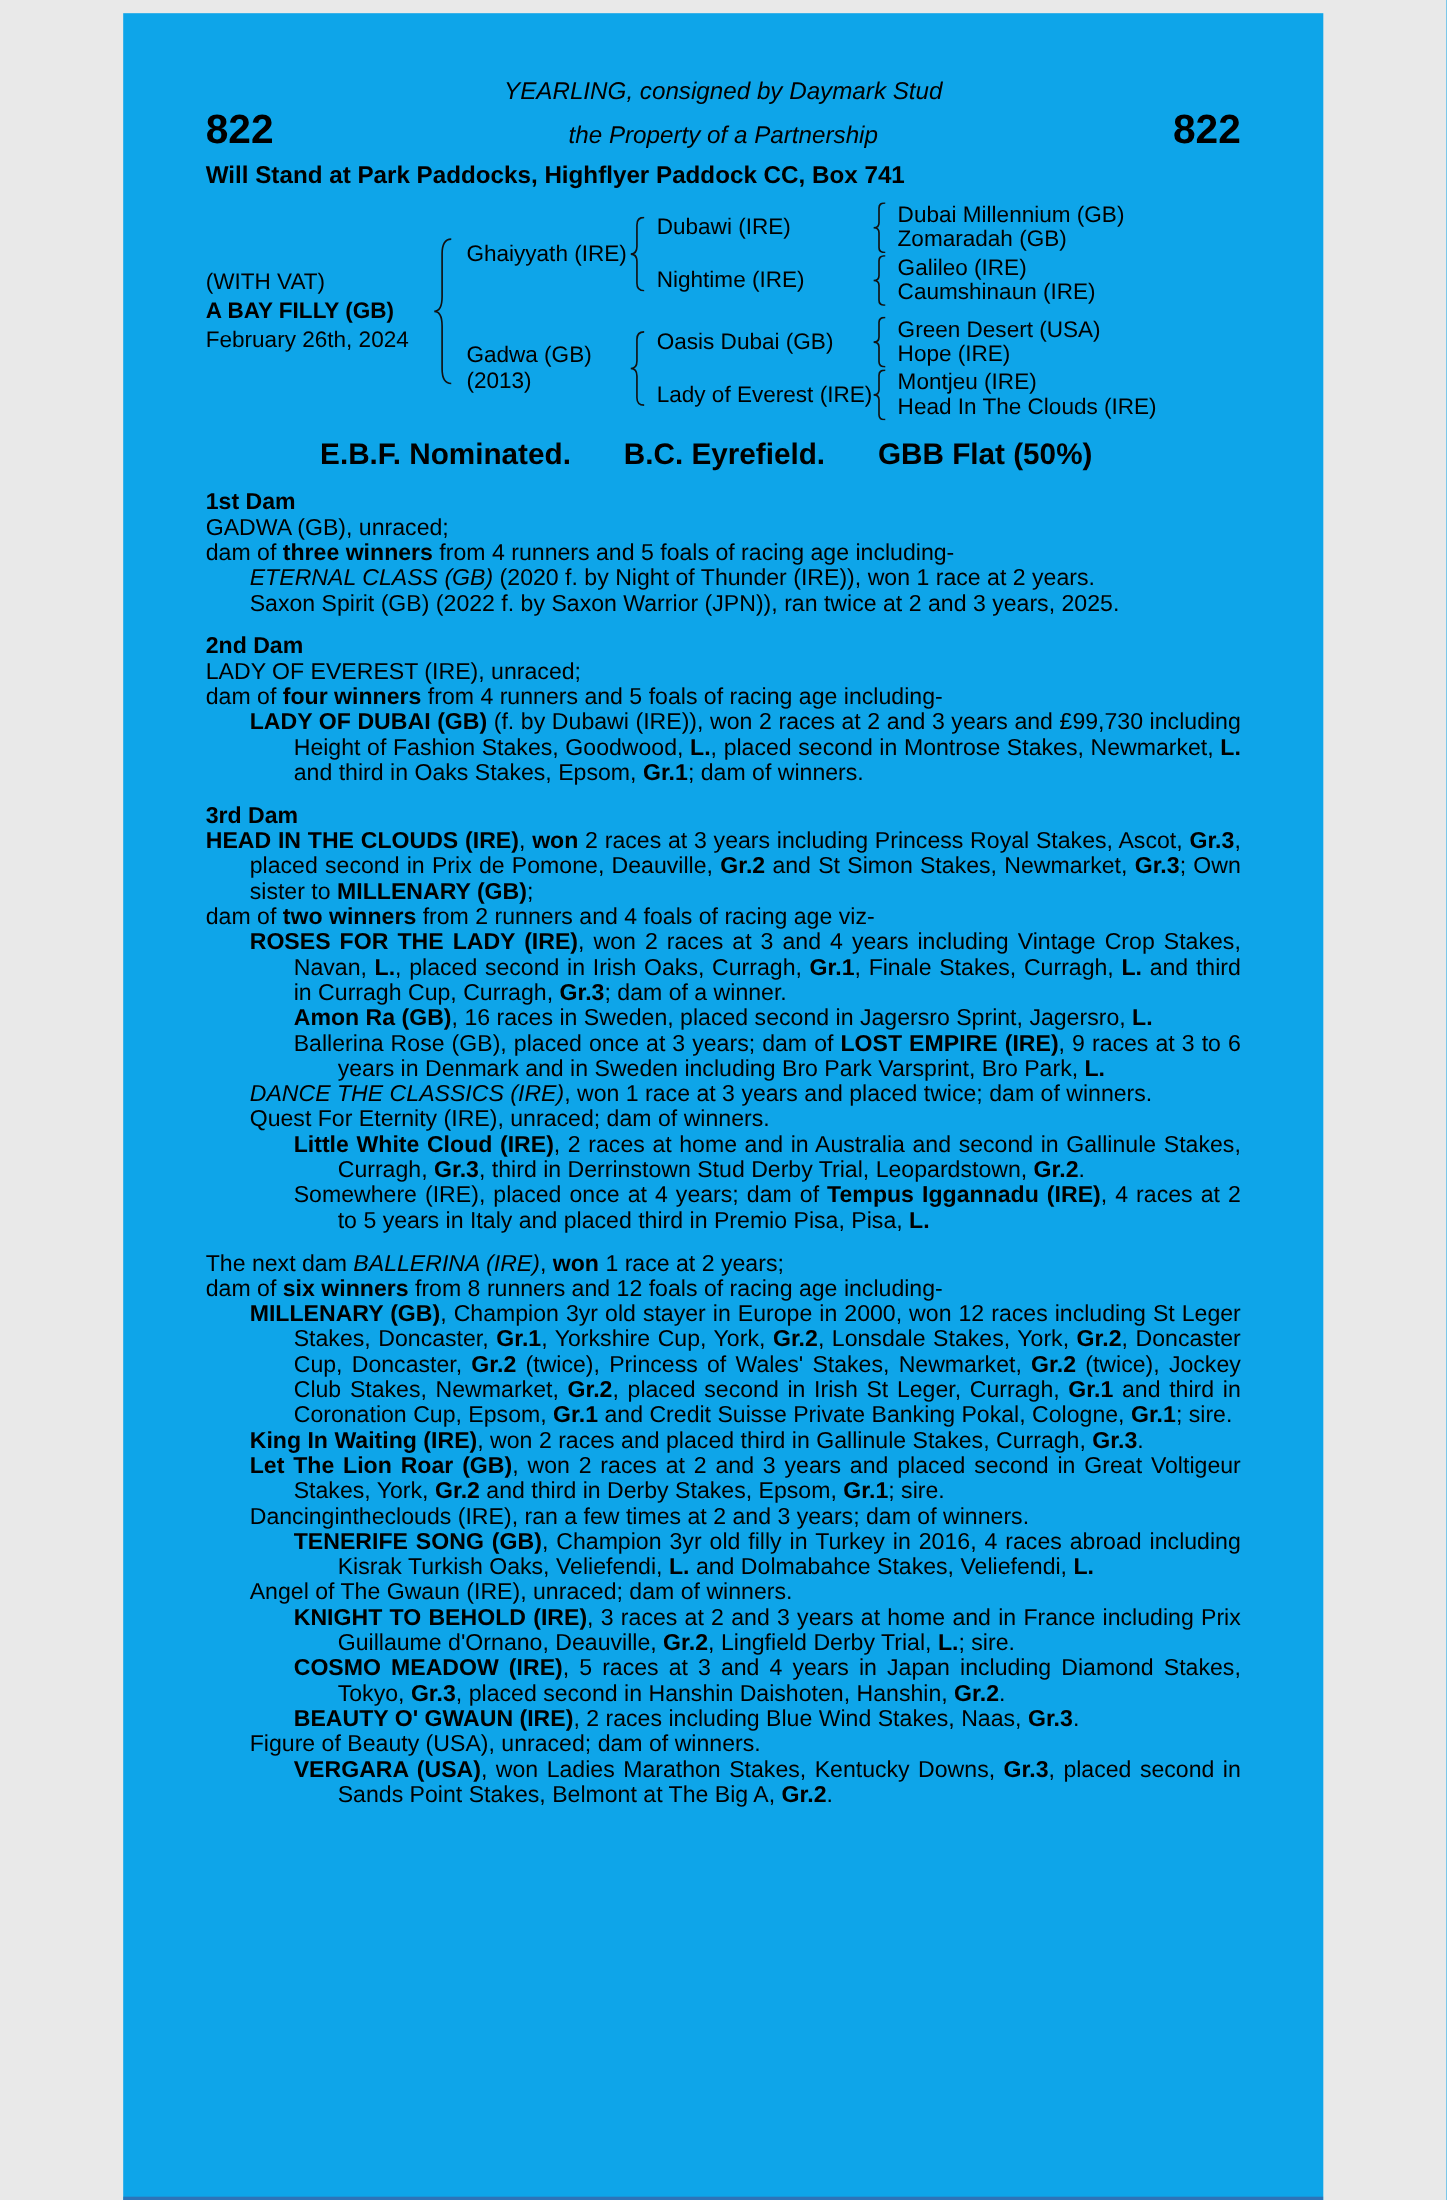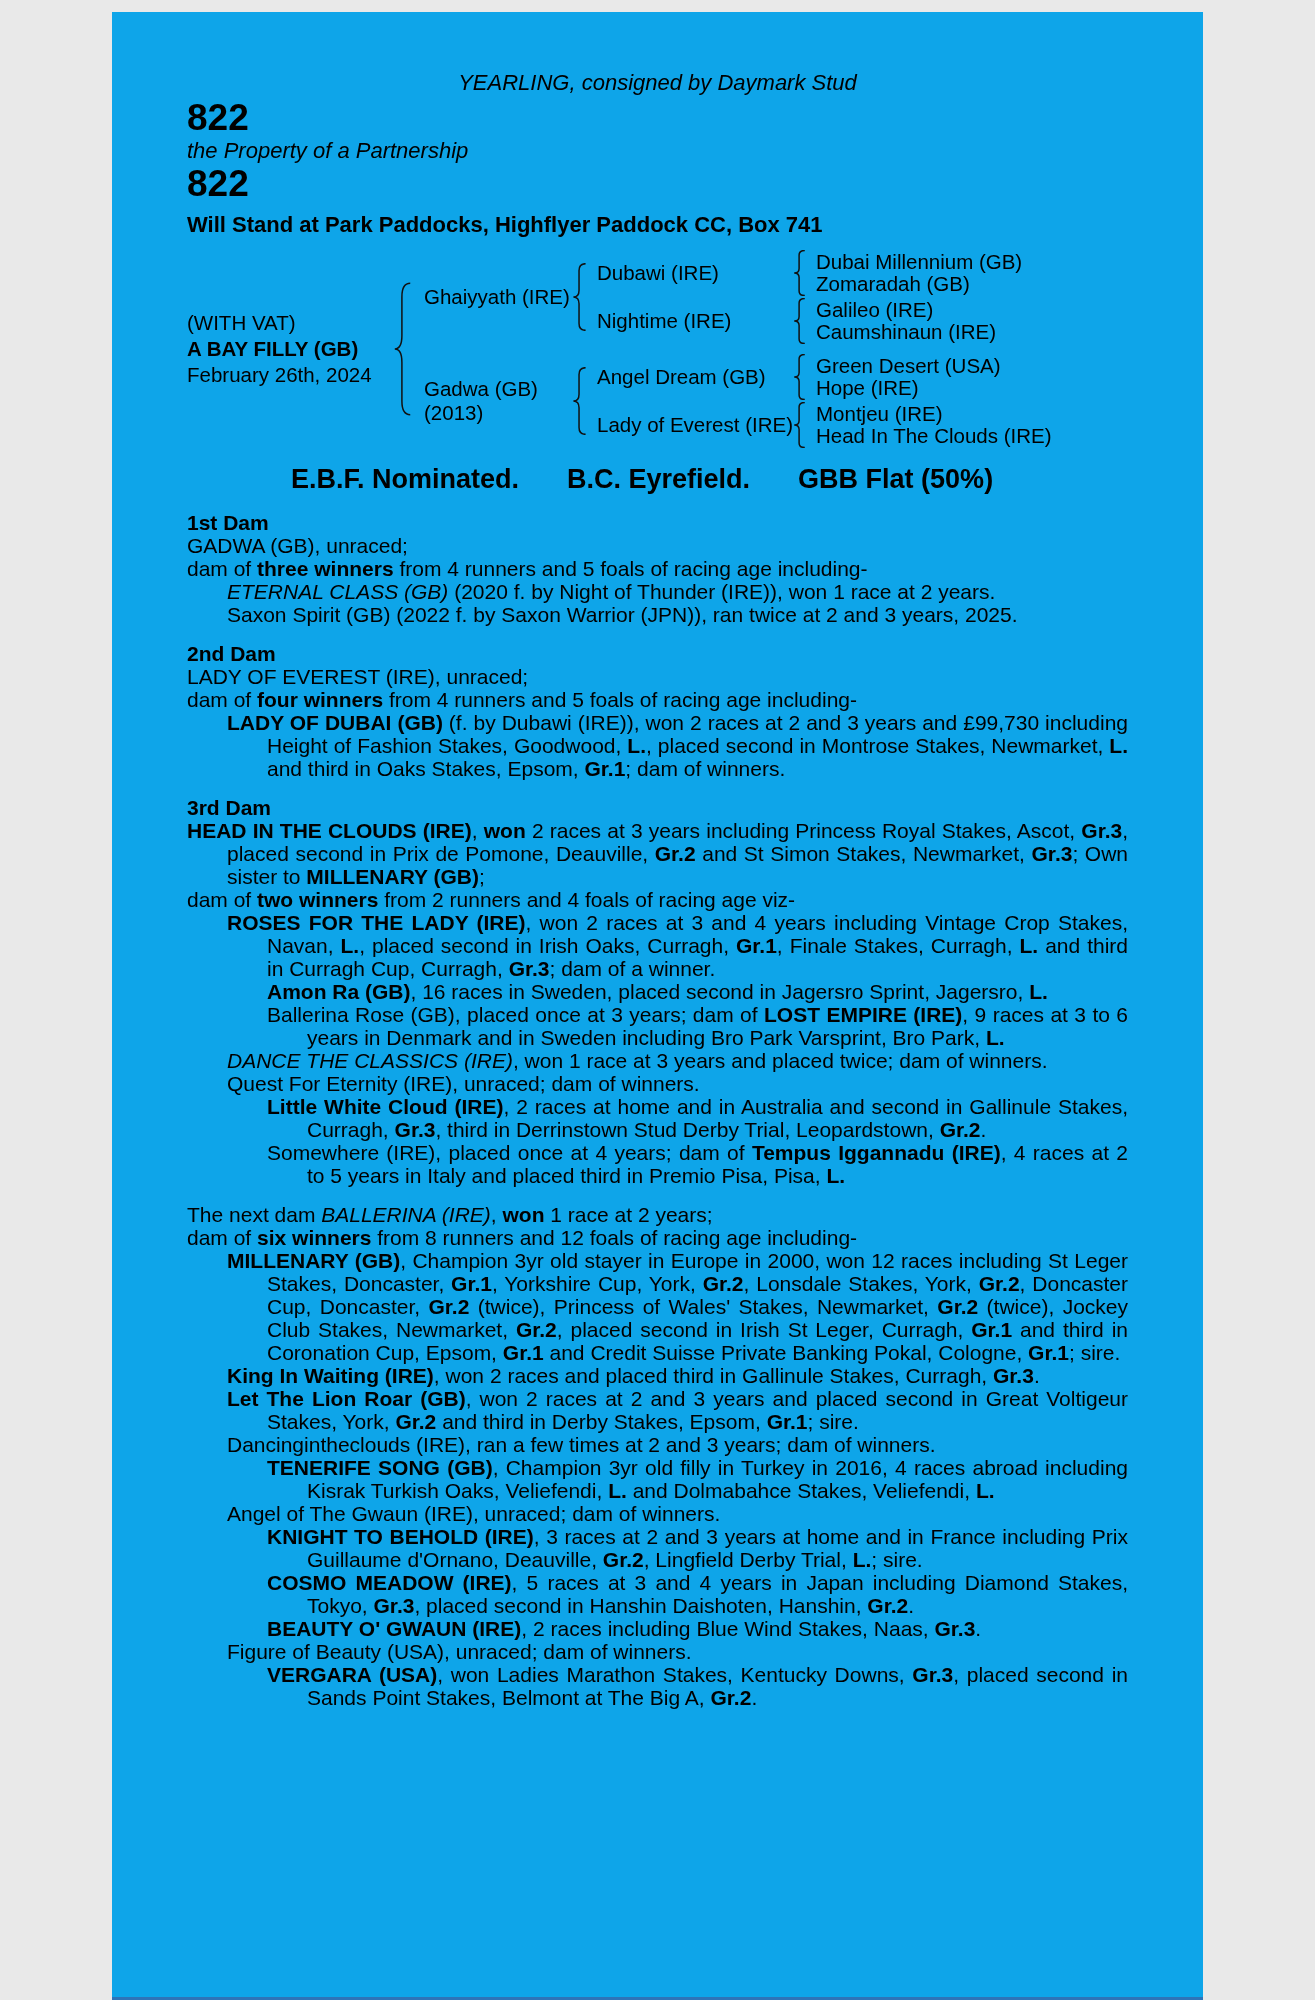--- a/index.html
+++ b/index.html
@@ -10,21 +10,21 @@
     margin:12px auto;
     background:#0ea5e9;
     font-family:"Liberation Sans", sans-serif;
     color:#000;
     overflow:hidden;
   }
   .content { padding:58px 75px 0 75px; }
 
   
   .consigned { text-align:center; font-style:italic; font-size:22px; line-height:26px; }
-  .lot-row { display:flex; justify-content:space-between; align-items:baseline; margin-top:2px;flex-direction:column; }
+  .lot-row { display:flex; justify-content:space-between; align-items:baseline; margin-top:2px; }
   .lot { font-size:37px; font-weight:bold; line-height:40px; }
   .property { flex:1; text-align:center; font-style:italic; font-size:22px; }
   .stand { font-weight:bold; font-size:22px; margin-top:8px; }
 
   
   .ped-tree { display:flex; align-items:center; margin-top:12px; font-size:20.5px; }
   .ped-subject { width:206px; }
   .ped-subject div { line-height:26px; }
   .subject-name { font-weight:bold; }
   .ped-col { display:flex; flex-direction:column; }
@@ -119,21 +119,21 @@
         <div class="ped-node">
           <div class="ped-name w-parent">
             <div>Gadwa (GB)</div>
             <div>(2013)</div>
           </div>
           <svg class="brace brace-lg" viewBox="0 0 16 100" preserveAspectRatio="none" aria-hidden="true">
               <path d="M14.5 1 Q7.5 1 7.5 11 L7.5 40 Q7.5 50 1.5 50 Q7.5 50 7.5 60 L7.5 89 Q7.5 99 14.5 99" vector-effect="non-scaling-stroke"></path>
             </svg>
           <div class="ped-col gp-col">
             <div class="ped-node">
-              <div class="ped-name w-gp">Angel Dream (GB)</div>
+              <div class="ped-name w-gp">Oasis Dubai (GB)</div>
               <svg class="brace brace-sm" viewBox="0 0 16 100" preserveAspectRatio="none" aria-hidden="true">
                   <path d="M14.5 1 Q7.5 1 7.5 11 L7.5 40 Q7.5 50 1.5 50 Q7.5 50 7.5 60 L7.5 89 Q7.5 99 14.5 99" vector-effect="non-scaling-stroke"></path>
                 </svg>
               <div class="ped-col ggp-col">
                 <div>Green Desert (USA)</div>
                 <div>Hope (IRE)</div>
               </div>
             </div>
             <div class="ped-node">
               <div class="ped-name w-gp">Lady of Everest (IRE)</div>

